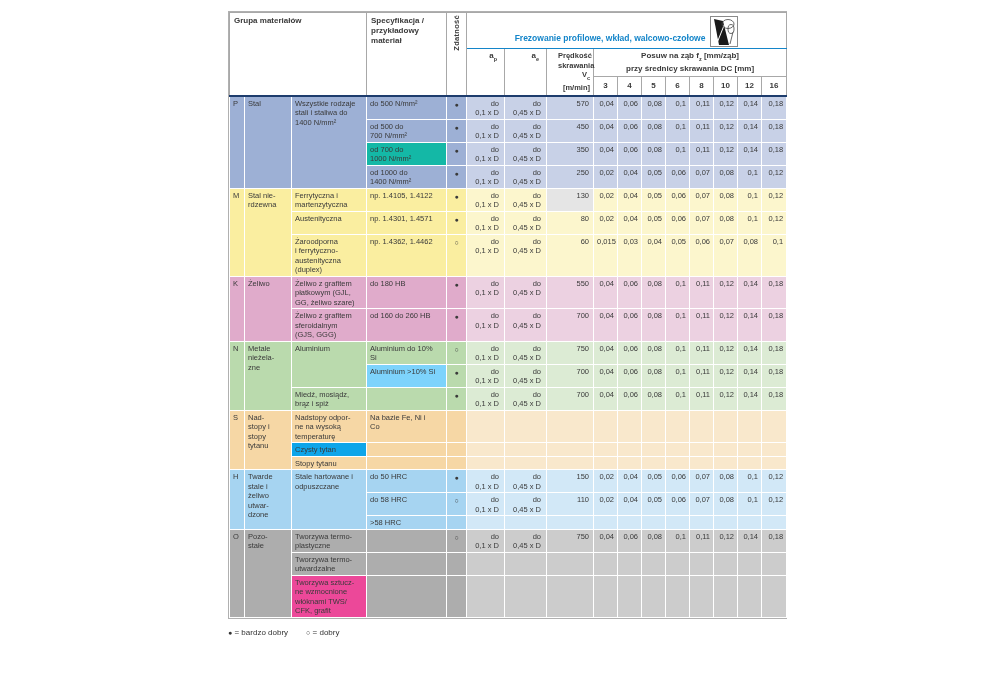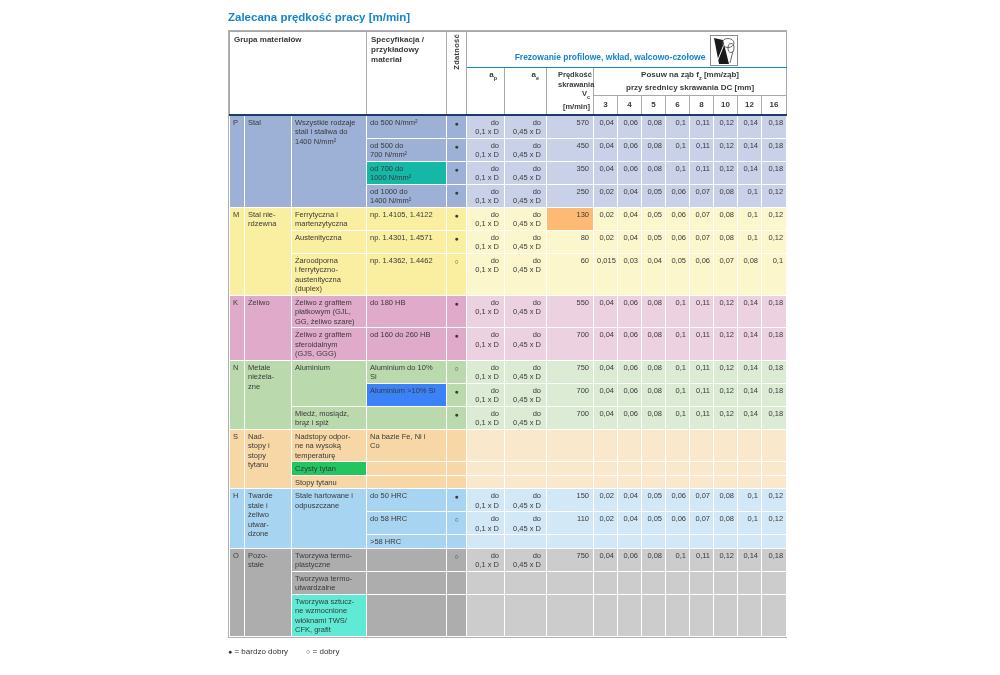--- a/index.html
+++ b/index.html
@@ -46,21 +46,20 @@
   .feed-cell { text-align:right; padding-right:3px; }
 
   .legend { margin-top:9px; display:flex; gap:18px; font-size:8px; line-height:10px; color:#333; }
   .legend .dot { font-size:7px; }
 </style>
 </head>
 <body>
 
 <div class="page">
   <div class="content">
-    <div class="title">Zalecana prędkość pracy [m/min]</div>
 
     <div class="table-wrap">
       <table>
         <colgroup>
           <col style="width:15px">
             <col style="width:47px">
             <col style="width:75px">
             <col style="width:80px">
           <col style="width:20px">
             <col style="width:38px">
@@ -205,21 +204,21 @@
               <td class="gname-cell" rowspan="3" style="background: rgb(250, 238, 160);">Stal nie-
 rdzewna</td>
               <td class="material-cell" style="background: rgb(250, 238, 160);">Ferrytyczna i
 martenzytyczna</td>
               <td class="spec-cell" style="background: rgb(250, 238, 160);">np. 1.4105, 1.4122</td>
               <td class="rating-cell" style="background: rgb(250, 238, 160);">●</td>
               <td class="ap-cell" style="background: rgb(252, 246, 205);">do
 0,1 x D</td>
               <td class="ae-cell" style="background: rgb(252, 246, 205);">do
 0,45 x D</td>
-              <td class="vc-cell" style="background: #fdba74;">130</td>
+              <td class="vc-cell" style="background: #e5e5e5;">130</td>
               <td class="feed-cell" style="background: rgb(252, 246, 205);">0,02</td>
               <td class="feed-cell" style="background: rgb(252, 246, 205);">0,04</td>
               <td class="feed-cell" style="background: rgb(252, 246, 205);">0,05</td>
               <td class="feed-cell" style="background: rgb(252, 246, 205);">0,06</td>
               <td class="feed-cell" style="background: rgb(252, 246, 205);">0,07</td>
               <td class="feed-cell" style="background: rgb(252, 246, 205);">0,08</td>
               <td class="feed-cell" style="background: rgb(252, 246, 205);">0,1</td>
               <td class="feed-cell" style="background: rgb(252, 246, 205);">0,12</td>
             </tr>
             <tr>
@@ -320,21 +319,21 @@
               <td class="feed-cell" style="background: rgb(220, 235, 212);">0,04</td>
               <td class="feed-cell" style="background: rgb(220, 235, 212);">0,06</td>
               <td class="feed-cell" style="background: rgb(220, 235, 212);">0,08</td>
               <td class="feed-cell" style="background: rgb(220, 235, 212);">0,1</td>
               <td class="feed-cell" style="background: rgb(220, 235, 212);">0,11</td>
               <td class="feed-cell" style="background: rgb(220, 235, 212);">0,12</td>
               <td class="feed-cell" style="background: rgb(220, 235, 212);">0,14</td>
               <td class="feed-cell" style="background: rgb(220, 235, 212);">0,18</td>
             </tr>
             <tr>
-              <td class="spec-cell" style="background: #3b82f6;">Aluminium &gt;10% Si</td>
+              <td class="spec-cell" style="background: #7dd3fc;">Aluminium &gt;10% Si</td>
               <td class="rating-cell" style="background: rgb(186, 218, 173);">●</td>
               <td class="ap-cell" style="background: rgb(220, 235, 212);">do
 0,1 x D</td>
               <td class="ae-cell" style="background: rgb(220, 235, 212);">do
 0,45 x D</td>
               <td class="vc-cell" style="background: rgb(220, 235, 212);">700</td>
               <td class="feed-cell" style="background: rgb(220, 235, 212);">0,04</td>
               <td class="feed-cell" style="background: rgb(220, 235, 212);">0,06</td>
               <td class="feed-cell" style="background: rgb(220, 235, 212);">0,08</td>
               <td class="feed-cell" style="background: rgb(220, 235, 212);">0,1</td>
@@ -380,21 +379,21 @@
               <td class="feed-cell" style="background: rgb(249, 232, 204);"></td>
               <td class="feed-cell" style="background: rgb(249, 232, 204);"></td>
               <td class="feed-cell" style="background: rgb(249, 232, 204);"></td>
               <td class="feed-cell" style="background: rgb(249, 232, 204);"></td>
               <td class="feed-cell" style="background: rgb(249, 232, 204);"></td>
               <td class="feed-cell" style="background: rgb(249, 232, 204);"></td>
               <td class="feed-cell" style="background: rgb(249, 232, 204);"></td>
               <td class="feed-cell" style="background: rgb(249, 232, 204);"></td>
             </tr>
             <tr>
-              <td class="material-cell" style="background: #22c55e;">Czysty tytan</td>
+              <td class="material-cell" style="background: #0ea5e9;">Czysty tytan</td>
               <td class="spec-cell" style="background: rgb(246, 215, 165);"></td>
               <td class="rating-cell" style="background: rgb(246, 215, 165);"></td>
               <td class="ap-cell" style="background: rgb(249, 232, 204);"></td>
               <td class="ae-cell" style="background: rgb(249, 232, 204);"></td>
               <td class="vc-cell" style="background: rgb(249, 232, 204);"></td>
               <td class="feed-cell" style="background: rgb(249, 232, 204);"></td>
               <td class="feed-cell" style="background: rgb(249, 232, 204);"></td>
               <td class="feed-cell" style="background: rgb(249, 232, 204);"></td>
               <td class="feed-cell" style="background: rgb(249, 232, 204);"></td>
               <td class="feed-cell" style="background: rgb(249, 232, 204);"></td>
@@ -508,21 +507,21 @@
               <td class="feed-cell" style="background: rgb(204, 204, 204);"></td>
               <td class="feed-cell" style="background: rgb(204, 204, 204);"></td>
               <td class="feed-cell" style="background: rgb(204, 204, 204);"></td>
               <td class="feed-cell" style="background: rgb(204, 204, 204);"></td>
               <td class="feed-cell" style="background: rgb(204, 204, 204);"></td>
               <td class="feed-cell" style="background: rgb(204, 204, 204);"></td>
               <td class="feed-cell" style="background: rgb(204, 204, 204);"></td>
               <td class="feed-cell" style="background: rgb(204, 204, 204);"></td>
             </tr>
             <tr>
-              <td class="material-cell" style="background: #5eead4;">Tworzywa sztucz-
+              <td class="material-cell" style="background: #ec4899;">Tworzywa sztucz-
 ne wzmocnione
 włóknami TWS/
 CFK, grafit</td>
               <td class="spec-cell" style="background: rgb(173, 173, 173);"></td>
               <td class="rating-cell" style="background: rgb(173, 173, 173);"></td>
               <td class="ap-cell" style="background: rgb(204, 204, 204);"></td>
               <td class="ae-cell" style="background: rgb(204, 204, 204);"></td>
               <td class="vc-cell" style="background: rgb(204, 204, 204);"></td>
               <td class="feed-cell" style="background: rgb(204, 204, 204);"></td>
               <td class="feed-cell" style="background: rgb(204, 204, 204);"></td>

